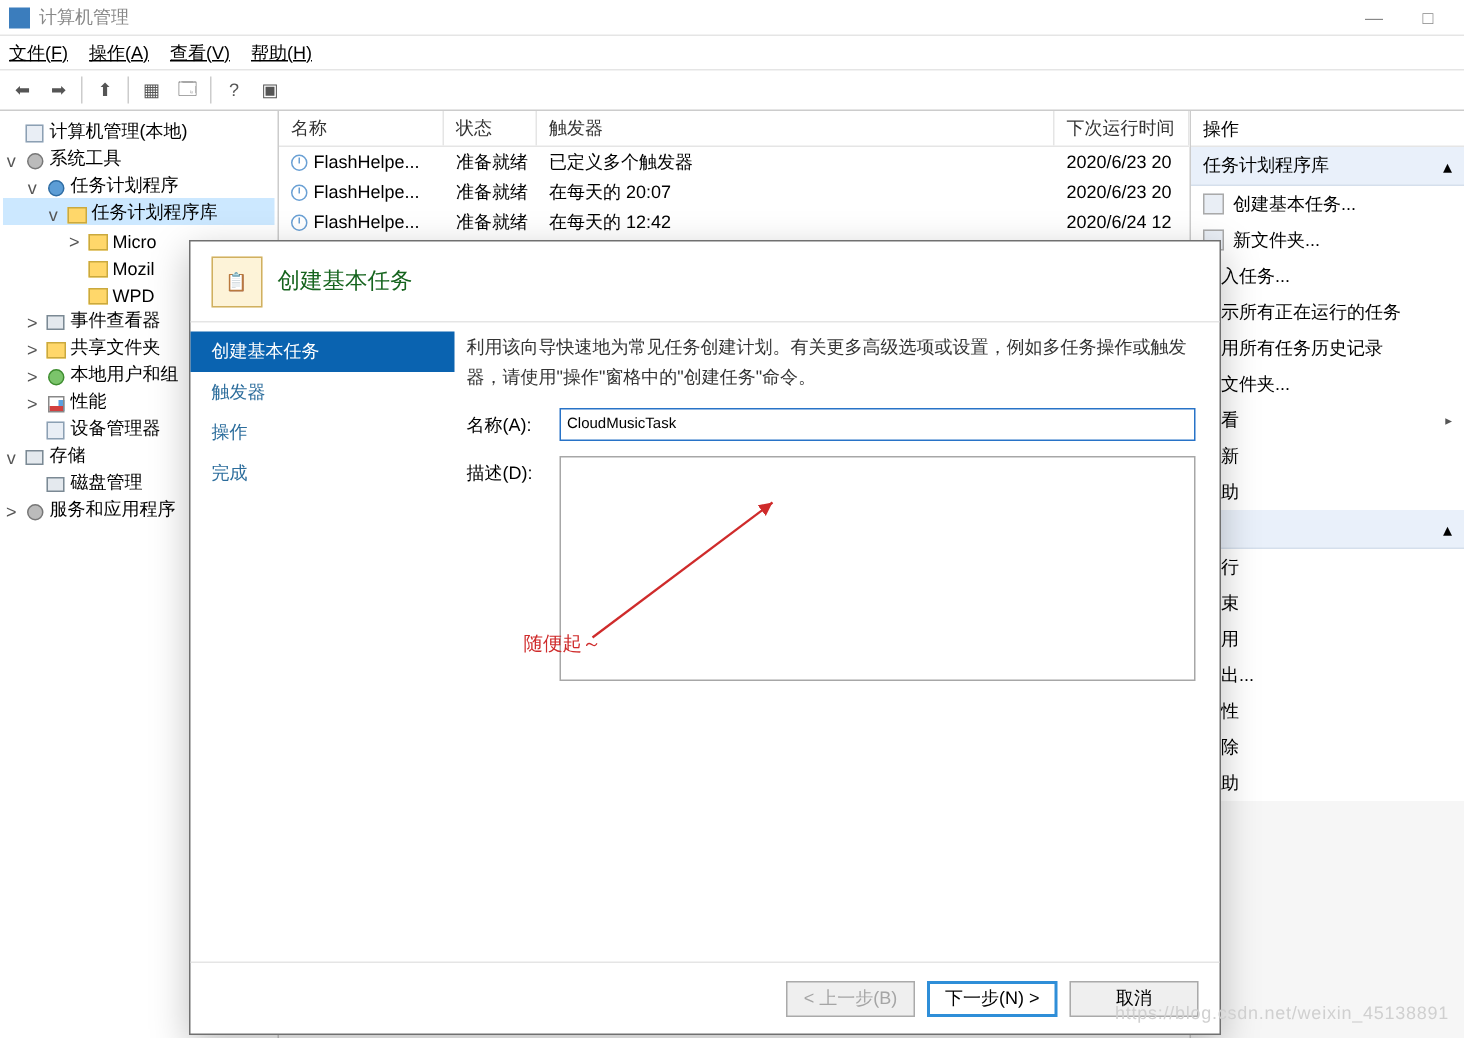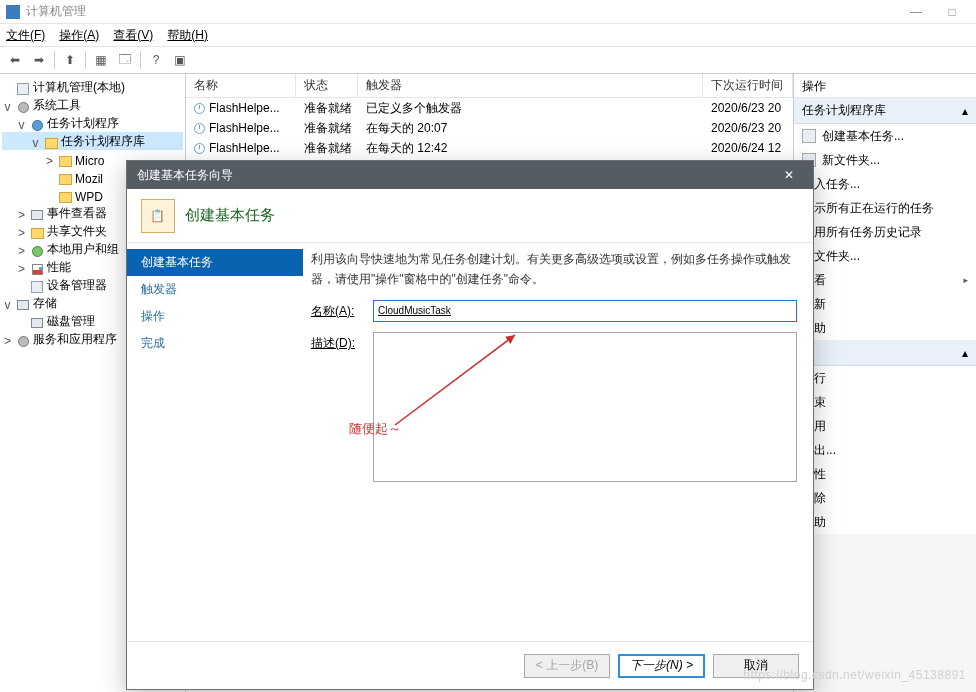--- a/index.html
+++ b/index.html
@@ -62,27 +62,27 @@
 .wiz-title .x { width:28px; text-align:center; height:28px; line-height:28px; }
 .wiz-header { height:54px; display:flex; align-items:center; padding:0 14px; gap:10px; border-bottom:1px solid #e5e5e5;}
 .wiz-header .big-ic { width:34px; height:34px; border:1px solid #d0b060; background:#fdf3d8; display:flex;align-items:center;justify-content:center;}
 .wiz-header h2 { font-size:15px; color:#16641e; font-weight:400;}
 .wiz-body { flex:1; display:flex; }
 .wiz-nav { width:176px; padding:6px 0; }
 .wiz-nav div { padding:5px 14px; color:#2c6d9c; }
 .wiz-nav div.cur { background:#0a63b0; color:#fff; }
 .wiz-form { flex:1; padding:6px 16px 6px 8px; }
 .wiz-form p { line-height:1.7; color:#333; }
-.field-row { display:flex; align-items:flex-start; margin-top:10px;text-decoration:underline; }
+.field-row { display:flex; align-items:flex-start; margin-top:10px; }
 .field-row label { width:62px; padding-top:3px;}
 .field-row input[type=text]{ flex:1; height:22px; border:1px solid #2873c7; outline:none; padding:0 4px; font-size:10px;}
 .field-row textarea { flex:1; height:150px; border:1px solid #a7a7a7; outline:none; padding:2px 4px; font-size:12px; resize:none;}
 .wiz-footer { height:48px; border-top:1px solid #e5e5e5; display:flex; align-items:center; justify-content:flex-end; padding:0 14px; gap:8px;}
 .btn { min-width:86px; height:24px; border:1px solid #aaa; background:#efefef; display:flex;align-items:center;justify-content:center; padding:0 10px;}
-.btn.primary { border:2px solid #2f8ed8; background:#fff;font-style:italic;}
+.btn.primary { border:2px solid #2f8ed8; background:#fff;}
 .btn.disabled { color:#a5a5a5; }
 
 
 .anno-text { position:absolute; left:330px; top:580px; color:#cf2b2b; font-size:13px;padding-left:14px; }
 .arrow-svg { position:absolute; left:384px; top:483px; pointer-events:none; }
 
 .watermark { position:absolute; right:10px; bottom:10px; color:#d0d0d0; font-size:12px; letter-spacing:0.5px; }
 </style>
 </head>
 <body>
@@ -324,25 +324,20 @@
           <span>删除</span>
         </div>
       <div class="action-item">
           <span>帮助</span>
         </div>
     </div>
   </div>
 </div>
 
 <div class="wizard">
-  <div class="wiz-title">
-    <span>创建基本任务向导</span>
-    <span class="spacer"></span>
-    <span class="x">✕</span>
-  </div>
   <div class="wiz-header">
     <div class="big-ic">📋</div>
     <h2>创建基本任务</h2>
   </div>
   <div class="wiz-body">
     <div class="wiz-nav">
       <div class="cur">创建基本任务</div>
       <div>触发器</div>
       <div>操作</div>
       <div>完成</div>

